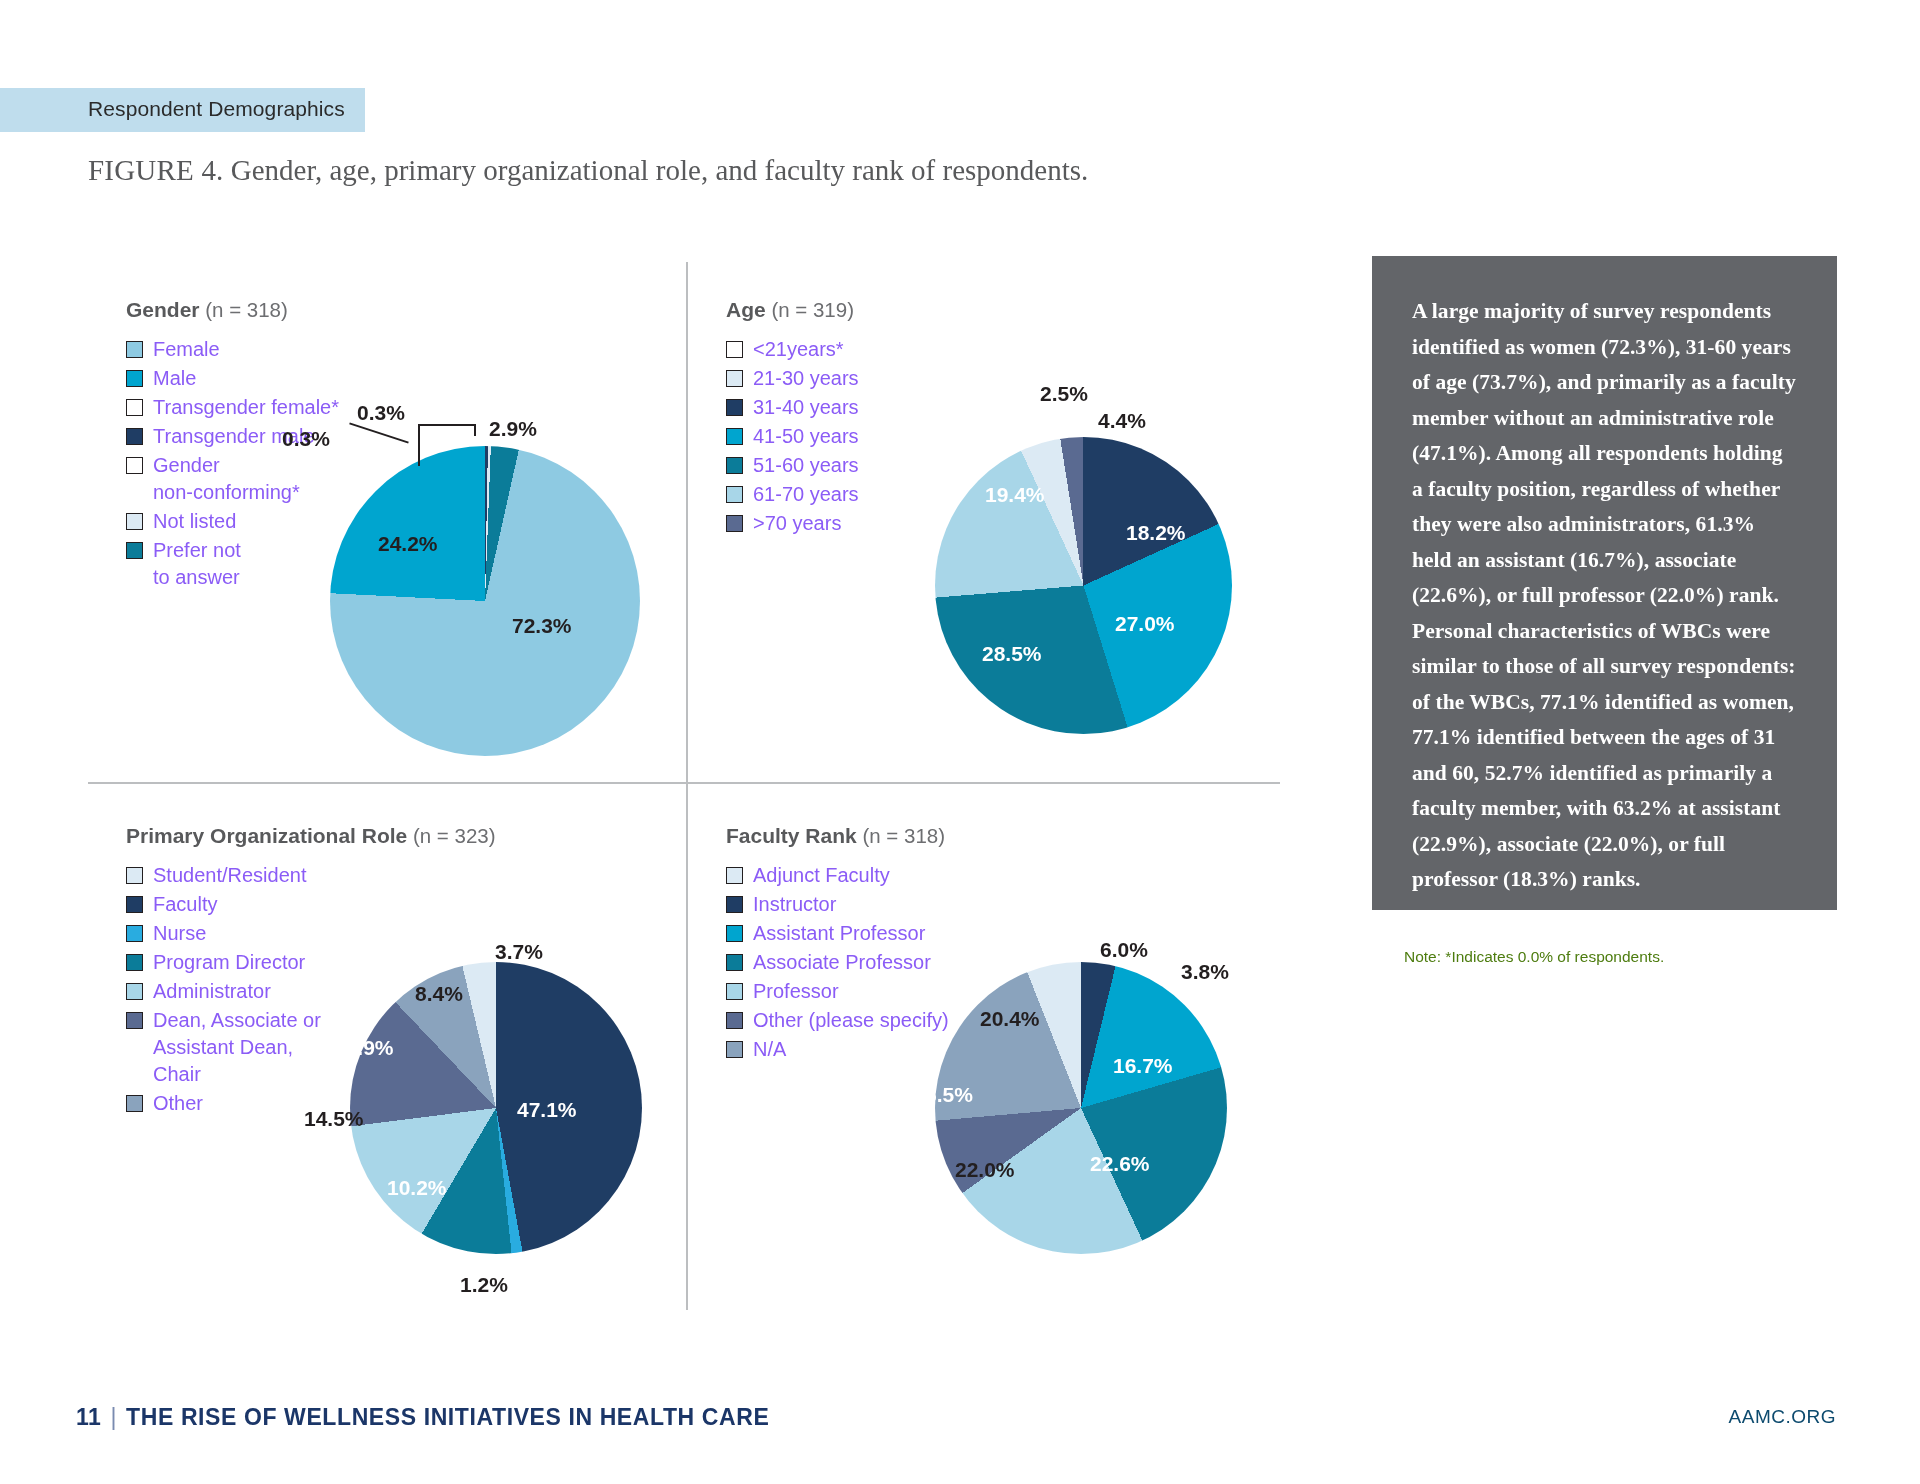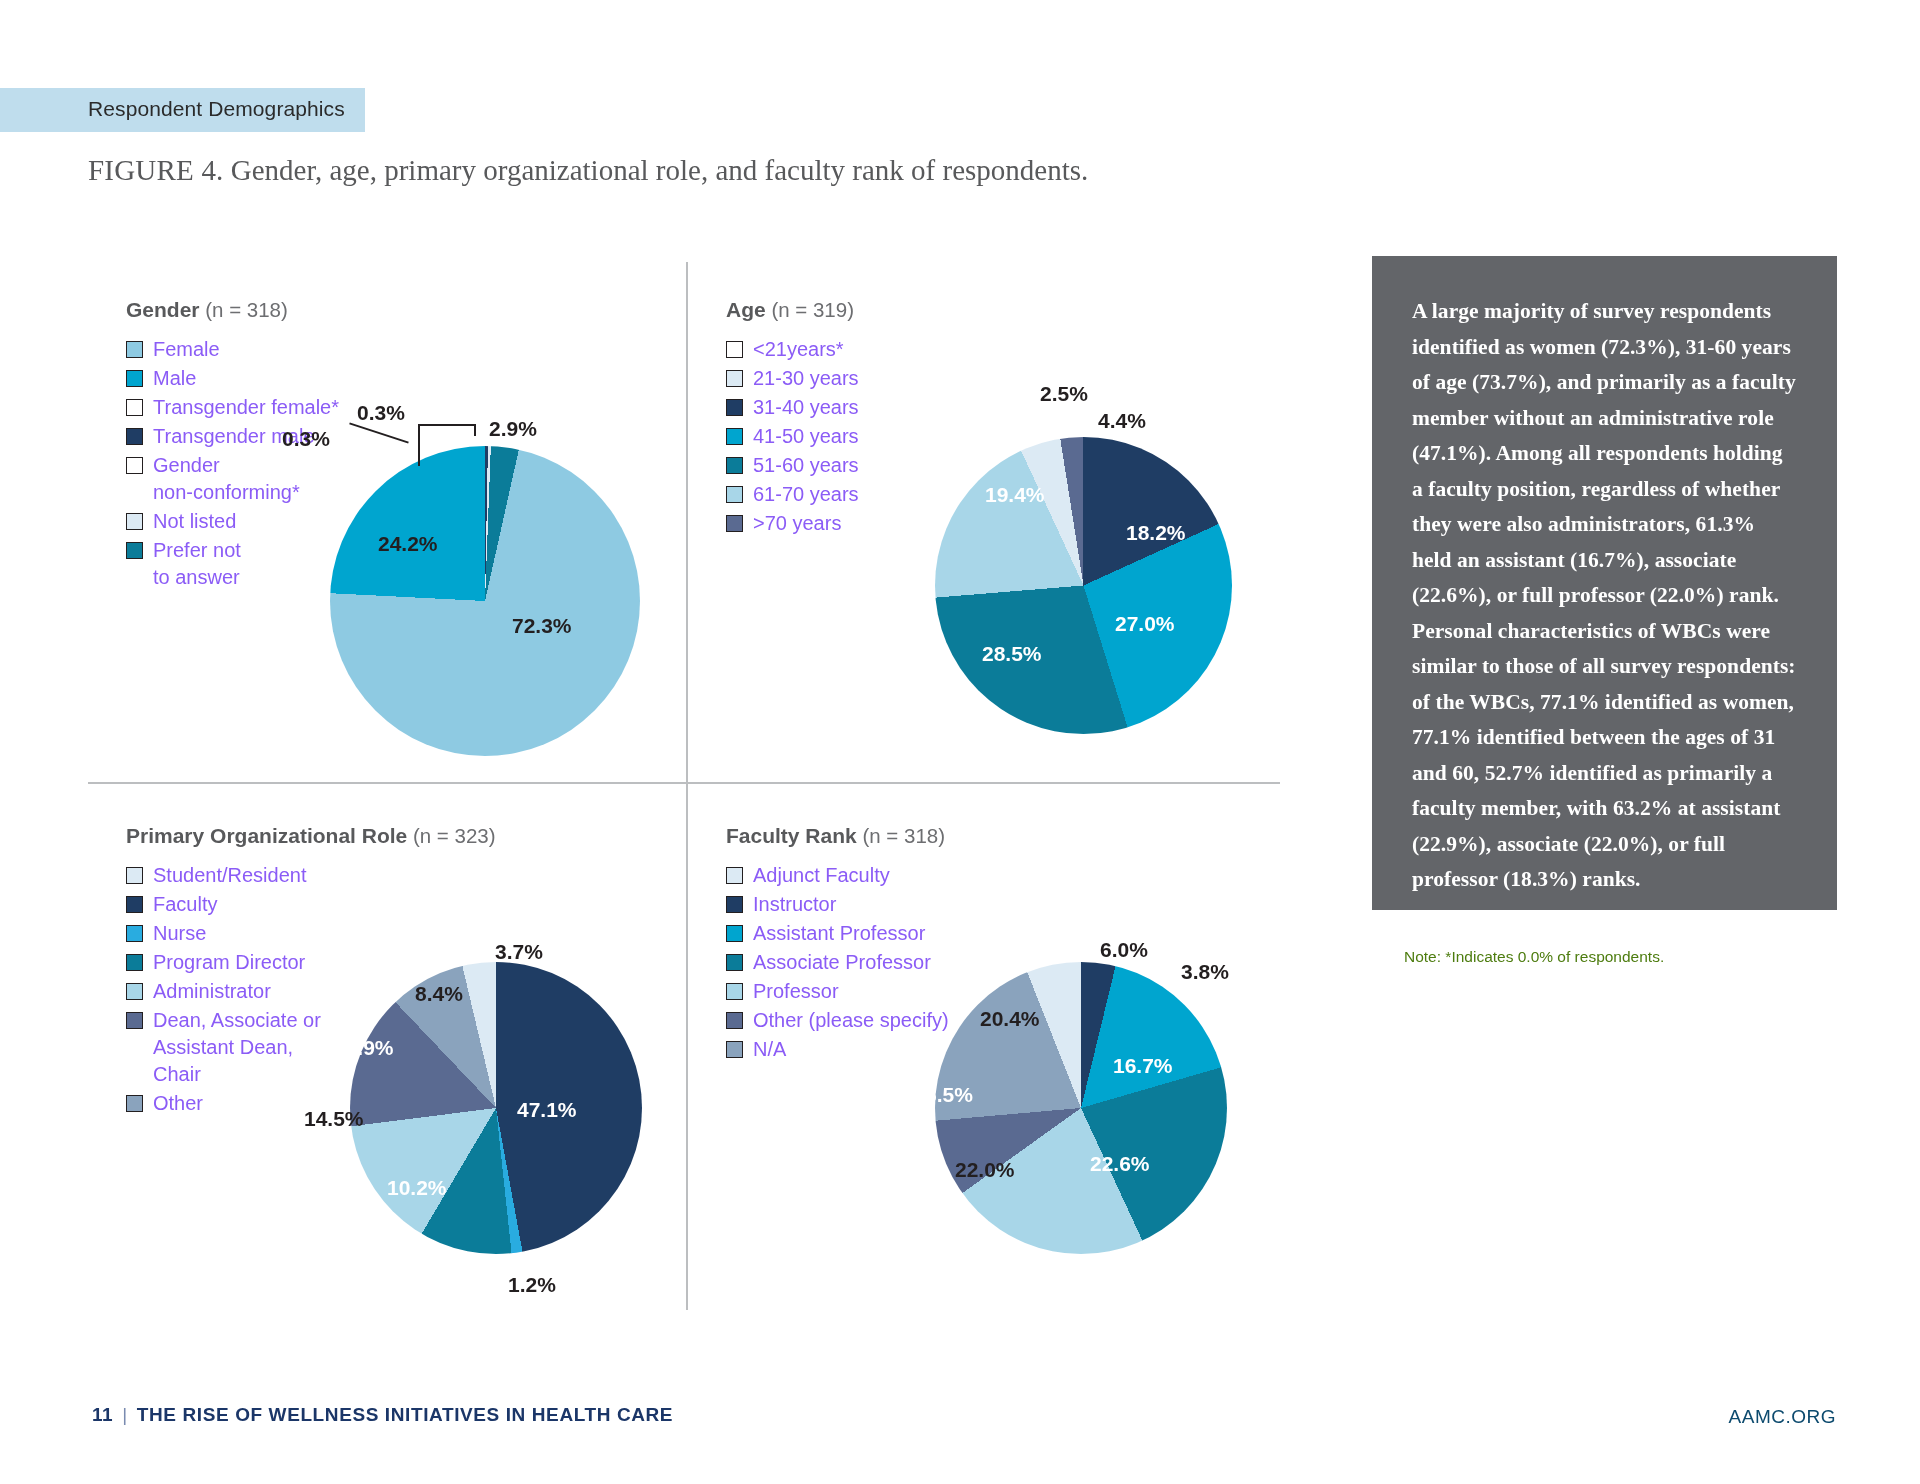--- a/index.html
+++ b/index.html
@@ -70,22 +70,22 @@
     font-weight: bold; font-size: 21.5px; line-height: 35.5px;
     letter-spacing: .05px;
   }
   .note {
     position: absolute; left: 1404px; top: 948px;
     font-size: 15.5px; color: #4d7c0f;
   }
 
   
   .footer-left {
-    position: absolute; left: 92px; top: 1404px;
-    font-size: 19px; font-weight: bold; color: #1b3668;
+    position: absolute; left: 76px; top: 1404px;
+    font-size: 23px; font-weight: bold; color: #1b3668;
     letter-spacing: .6px; white-space: nowrap;
   }
   .footer-left .sep { color: #7a8bb0; font-weight: normal; margin: 0 9px; }
   .footer-right {
     position: absolute; right: 84px; top: 1406px;
     font-size: 19px; font-weight: normal; color: #0c4a6e; letter-spacing: .5px;
   }
 </style>
 </head>
 <body>
@@ -262,21 +262,21 @@
             #8aa3bd 316.44deg 346.68deg,
             #dceaf4 346.68deg 360deg);"></div>
     <div class="slice-label" style="left:167px; top:136px;">47.1%</div>
     <div class="slice-label" style="left:37px; top:214px;">10.2%</div>
     <div class="slice-label dark" style="left:-46px; top:145px;">14.5%</div>
     <div class="slice-label" style="left:-16px; top:74px;">14.9%</div>
     <div class="slice-label dark" style="left:65px; top:20px;">8.4%</div>
   </div>
 
   <div class="slice-label dark" style="position:absolute; left:495px; top:940px;">3.7%</div>
-  <div class="slice-label dark" style="position:absolute; left:460px; top:1273px;margin-left:48px;">1.2%</div>
+  <div class="slice-label dark" style="position:absolute; left:460px; top:1273px;">1.2%</div>
 
   <div class="panel" style="left:726px; top:824px; width:320px;">
     <div class="panel-title">
       <b>Faculty Rank</b><span> (n = 318)</span>
     </div>
     <ul class="legend">
       <li>
           <span class="sw" style="background:#dceaf4"></span>
           <span class="lg-label">Adjunct Faculty</span>
         </li>

